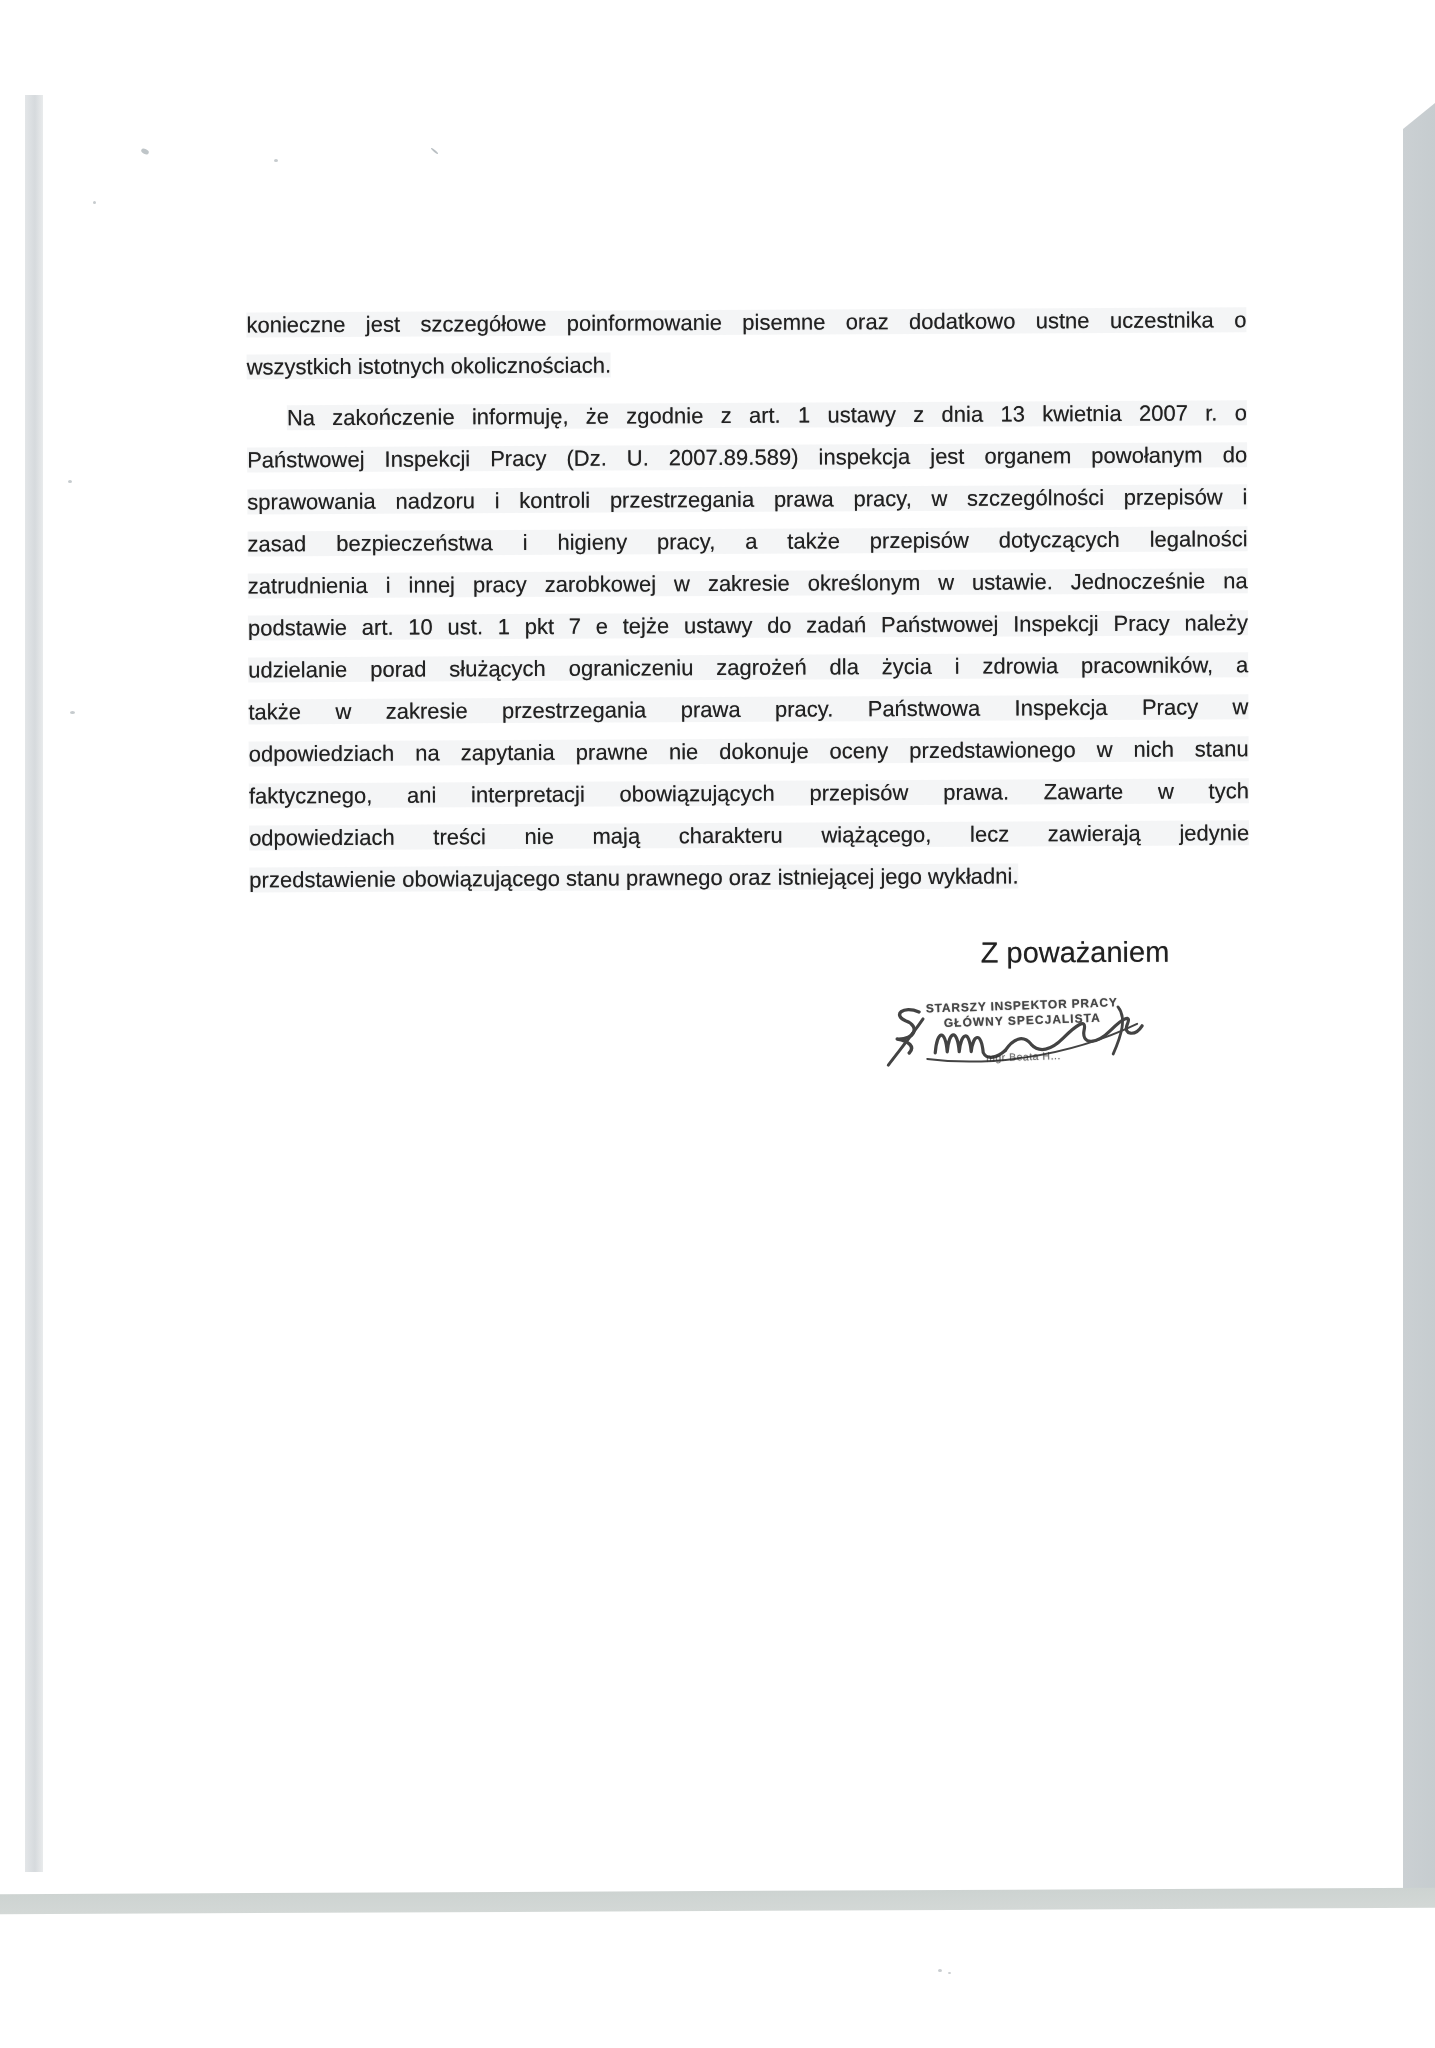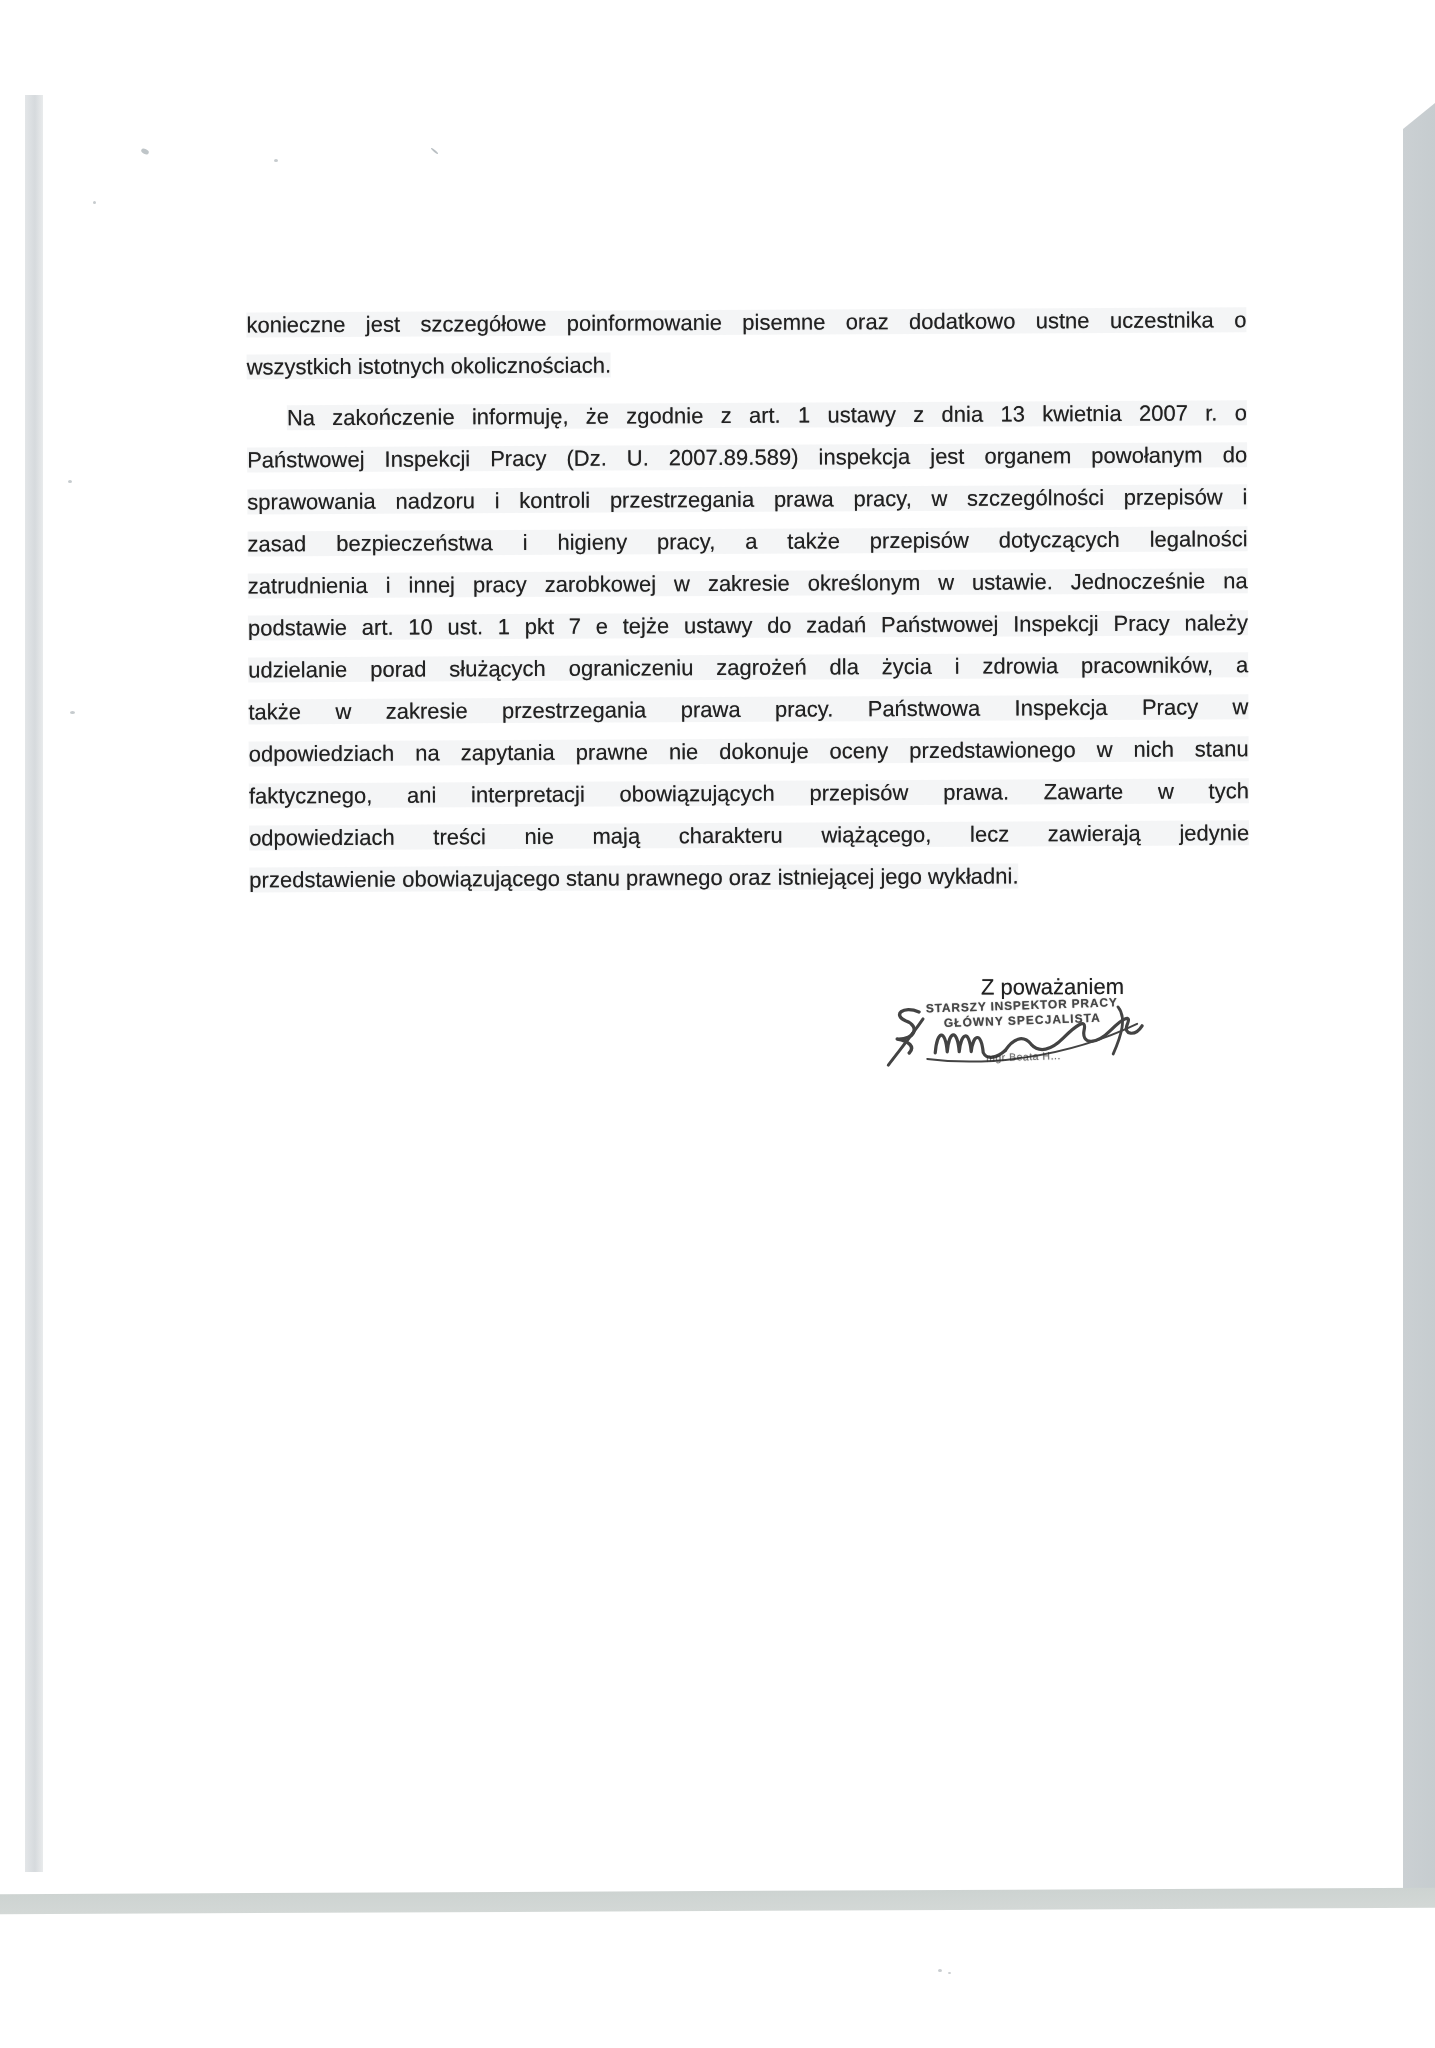--- a/index.html
+++ b/index.html
@@ -46,22 +46,22 @@
   .para{margin:0;}
   .para + .para{margin-top:9px;}
   .line{text-align:justify;}
   .line.jl{text-align-last:justify;}
   .line.indent{padding-left:40px;}
   .ink{
     background:rgba(168,174,179,0.12);
     box-decoration-break:clone;
   }
   .closing{
-    position:absolute;left:980px;top:976px;
-    font-size:22px;color:#212121;
+    position:absolute;left:980px;top:938px;
+    font-size:29px;color:#212121;
     text-shadow:0 0 0.7px rgba(20,20,20,0.55);
   }
   .sigblock{
     position:absolute;left:888px;top:992px;width:266px;height:86px;
   }
   .stamp{
     position:absolute;left:0;top:8px;width:266px;text-align:center;
     transform:rotate(-1.6deg);
     color:#474747;
     text-shadow:0 0 1px rgba(60,60,60,0.6);

